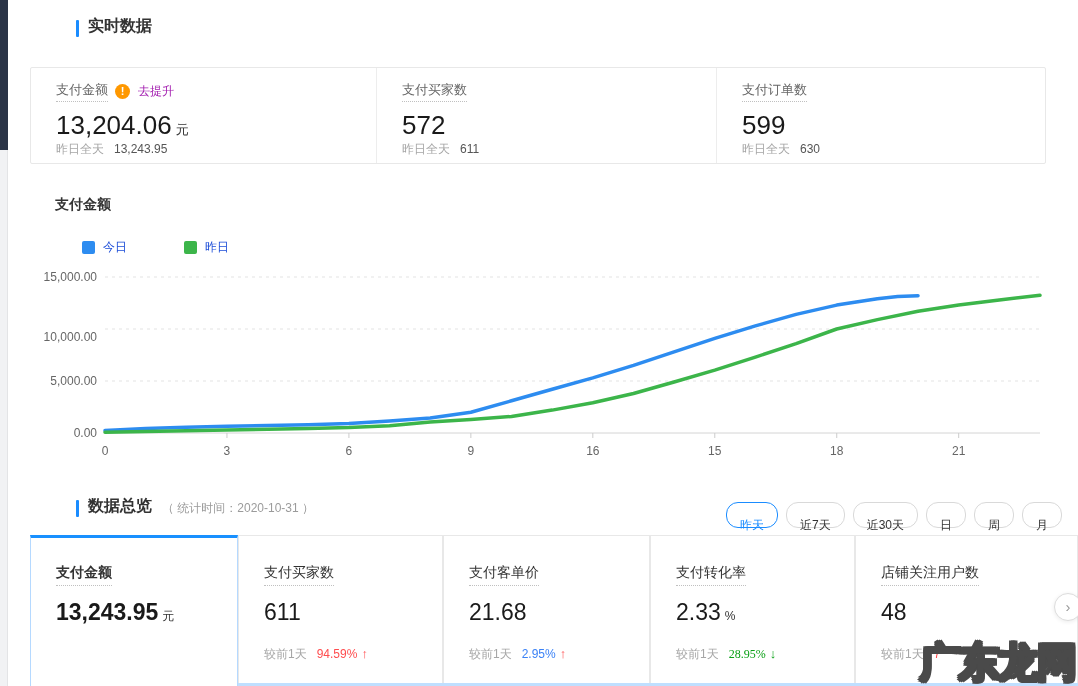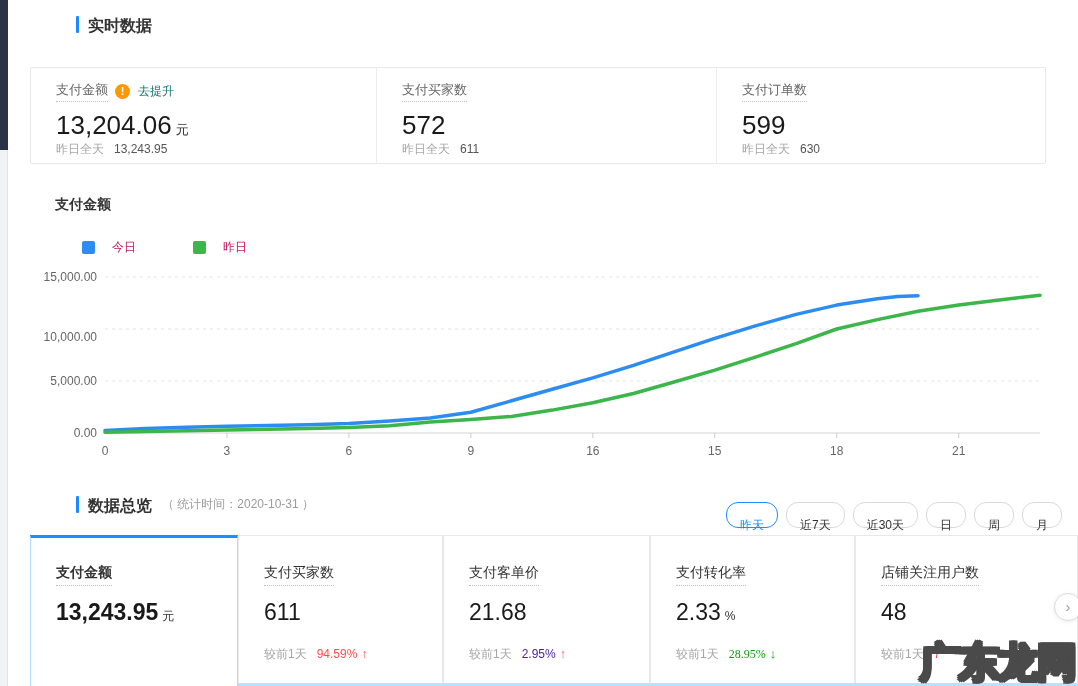--- a/index.html
+++ b/index.html
@@ -7,47 +7,47 @@
   .page {
     position:relative; width:1078px; height:686px; overflow:hidden;
     background:#ffffff; font-family:"Liberation Sans","DejaVu Sans",sans-serif; color:#333;
   }
   
   .edge-strip { position:absolute; left:0; top:0; width:8px; height:686px;
     background:#f1f2f4; border-right:1px solid #e3e4e6; }
   .edge-strip-top { position:absolute; left:0; top:0; width:8px; height:150px; background:#2a3446; }
 
   
-  .sec-header { position:absolute; display:flex; align-items:flex-start;padding-left:46px; }
+  .sec-header { position:absolute; display:flex; align-items:flex-end;padding-left:46px; }
   .sec-bar { width:3px; height:17px; background:#1a8cff; margin-right:9px; border-radius:1px; }
   .sec-title { font-size:16px; font-weight:bold; color:#333; }
   .sec-sub { font-size:12px; color:#9b9b9b; margin-left:10px; }
 
   
   .metrics-panel { position:absolute; left:30px; top:67px; width:1016px; height:97px;
     border:1px solid #e8e8e8; border-radius:2px; background:#fff; display:flex; }
   .metric-col { padding:13px 0 0 25px; }
   .metric-col.c1 { width:345px; }
   .metric-col.c2 { width:340px; border-left:1px solid #ededed; }
   .metric-col.c3 { width:329px; border-left:1px solid #ededed; }
   .metric-label-row { display:flex; align-items:center; font-size:13px; color:#666; }
   .help-label { border-bottom:1px dotted #c0c0c0; padding-bottom:2px; cursor:help; }
   .alert-icon { display:inline-block; width:15px; height:15px; border-radius:50%;
     background:#ff9800; color:#fff; font-size:11px; font-weight:bold; text-align:center;
     line-height:15px; margin-left:7px; cursor:pointer; }
-  .promote-link { font-size:12px; color:#0f766e; margin-left:8px; text-decoration:none; cursor:pointer; }
+  .promote-link { font-size:12px; color:#a21caf; margin-left:8px; text-decoration:none; cursor:pointer; }
   .metric-value { margin-top:8px; font-size:26px; color:#1a1a1a; }
   .metric-unit { font-size:13px; color:#333; margin-left:4px; }
   .metric-sub { margin-top:0; font-size:12px; color:#a6a6a6; }
   .metric-sub b { font-weight:normal; color:#555; margin-left:10px; }
 
   
   .chart-title { position:absolute; left:55px; top:196px; font-size:14px; font-weight:bold; color:#333; }
   .legend { position:absolute; left:55px; top:239px; display:flex; gap:30px; }
-  .legend-item { display:flex; align-items:center; gap:17px; font-size:12px; color:#be185d; cursor:pointer;padding-left:27px; }
+  .legend-item { display:flex; align-items:center; gap:8px; font-size:12px; color:#1d4ed8; cursor:pointer;padding-left:27px; }
   .legend-swatch { width:13px; height:13px; border-radius:2px; display:inline-block; }
   .chart-wrap { position:absolute; left:0; top:258px; width:1078px; height:210px;padding-left:20px; }
   .chart-wrap svg { position:absolute; left:0; top:0; }
   .ylab { position:absolute; left:0; width:97px; text-align:right; font-size:12px; color:#666; }
   .xlab { position:absolute; width:40px; text-align:center; top:186px; font-size:12px; color:#666; }
 
   
   .tabs { position:absolute; right:16px; top:502px; display:flex; gap:8px; }
   .tab { height:23px; line-height:21px; padding:12px 13px; border:1px solid #d9d9d9; border-radius:12px;
     font-size:12px; color:#333; background:#fff; cursor:pointer; }
@@ -189,21 +189,21 @@
     <div class="card-value"><span>13,243.95</span><span class="card-unit">元</span></div>
   </div>
   <div class="card" style="left:238px; width:205px;">
     <span class="card-label">支付买家数</span>
     <div class="card-value"><span>611</span></div>
     <div class="card-change"><span>较前1天</span><span class="chg" style="color: rgb(255, 77, 79);">94.59%</span><span class="arrow" style="color: rgb(255, 77, 79);">↑</span></div>
   </div>
   <div class="card" style="left:443px; width:207px;">
     <span class="card-label">支付客单价</span>
     <div class="card-value"><span>21.68</span></div>
-    <div class="card-change"><span>较前1天</span><span class="chg" style="color: #4c1d95;">2.95%</span><span class="arrow" style="color: rgb(255, 77, 79);">↑</span></div>
+    <div class="card-change"><span>较前1天</span><span class="chg" style="color: #3b82f6;">2.95%</span><span class="arrow" style="color: rgb(255, 77, 79);">↑</span></div>
   </div>
   <div class="card" style="left:650px; width:205px;">
     <span class="card-label">支付转化率</span>
     <div class="card-value"><span>2.33</span><span class="card-unit">%</span></div>
     <div class="card-change"><span>较前1天</span><span class="chg" style="color: rgb(9, 160, 21); font-family: Liberation Serif, serif;">28.95%</span><span class="arrow" style="color: rgb(9, 160, 21);">↓</span></div>
   </div>
   <div class="card" style="left:855px; width:223px;">
     <span class="card-label">店铺关注用户数</span>
     <div class="card-value"><span>48</span></div>
     <div class="card-change"><span>较前1天</span><span class="chg" style="color: rgb(255, 77, 79);">7</span></div>

